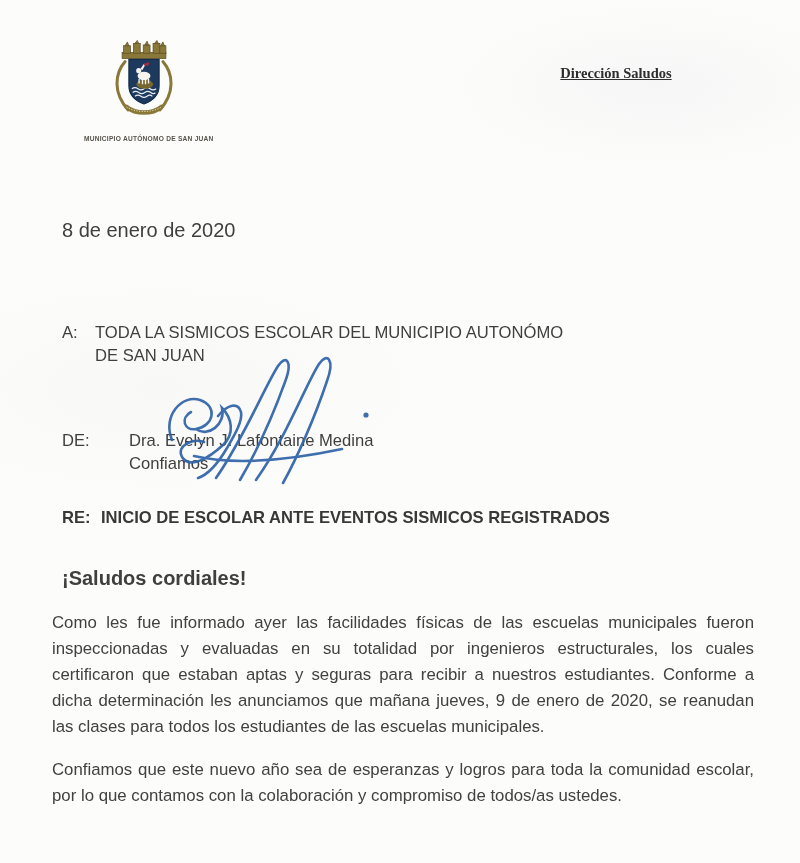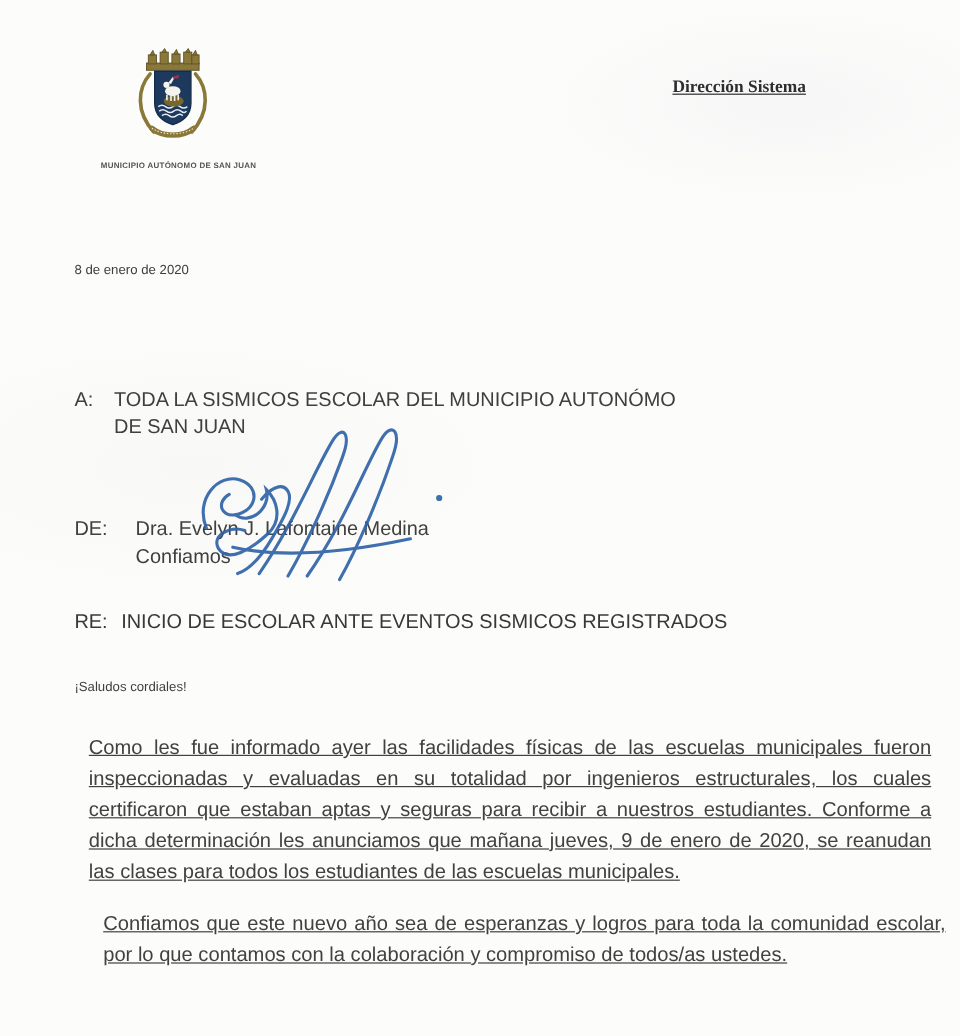--- a/index.html
+++ b/index.html
@@ -24,40 +24,40 @@
   }
   
   .letterhead{
     position:absolute;left:440px;top:64px;width:352px;
     text-align:center;
     font-family:"Liberation Serif", serif;
     font-weight:bold;font-size:14.5px;line-height:19px;color:#2e2e2e;
   }
   .letterhead .u{text-decoration:underline;}
   
-  .date-line{position:absolute;left:62px;top:219px;font-size:11px;}
+  .date-line{position:absolute;left:62px;top:219px;font-size:20px;}
   
   .field{position:absolute;left:62px;display:flex;font-size:16.6px;line-height:23px;}
   .field .lbl{flex:0 0 auto;}
   .to-block{top:321px;}
   .to-block .lbl{width:33px;}
-  .from-block{top:429px;}
+  .from-block{top:429px;gap:16px;}
   .from-block .lbl{width:51px;}
-  .subject-block{top:506px;font-weight:normal;color:#383838;}
+  .subject-block{top:506px;font-weight:bold;color:#383838;}
   .subject-block .lbl{width:39px;}
   
-  .greeting{position:absolute;left:62px;top:567px;font-size:11px;}
+  .greeting{position:absolute;left:62px;top:567px;font-size:20px;font-weight:bold;}
   
   .para{
-    position:absolute;left:74px;width:702px;
+    position:absolute;left:52px;width:702px;
     font-size:16.8px;line-height:26px;
-    text-align:justify;color:#414141;text-decoration:underline;
+    text-align:justify;color:#414141;
   }
   .para-1{top:610px;}
-  .para-2{top:757px;margin-left:12px;}
+  .para-2{top:757px;}
   
   .signature{position:absolute;left:138px;top:354px;pointer-events:none;}
 </style>
 </head>
 <body>
 
 <div class="page">
 
   <div class="logo-wrap">
     <svg class="crest" width="68" height="84" viewBox="0 0 90 110" aria-hidden="true">
@@ -92,21 +92,21 @@
         <circle cx="38" cy="40" r="3.4" fill="#f6f3ec"></circle>
         <path d="M38.5 51 v6 M43 52 v6 M47 52 v6 M51 51 v6" stroke="#f6f3ec" stroke-width="1.8"></path>
         <path d="M40 38 l5 -7 l2 1 l-4 7 z" fill="#f6f3ec"></path>
         <path d="M45 31 l7 -2 l-1 4 l-6 0 z" fill="#a33044"></path>
       </g>
     </svg>
     <div class="logo-caption">MUNICIPIO AUTÓNOMO DE SAN JUAN</div>
   </div>
 
   <div class="letterhead">
-    <div class="u">Dirección Sistema</div>
+    <div class="u">Dirección Saludos</div>
   </div>
 
   <div class="date-line">8 de enero de 2020</div>
 
   <div class="field to-block">
     <span class="lbl">A:</span>
     <span>
       <span>TODA LA SISMICOS ESCOLAR DEL MUNICIPIO AUTONÓMO</span><br>
       <span>DE SAN JUAN</span>
     </span>

